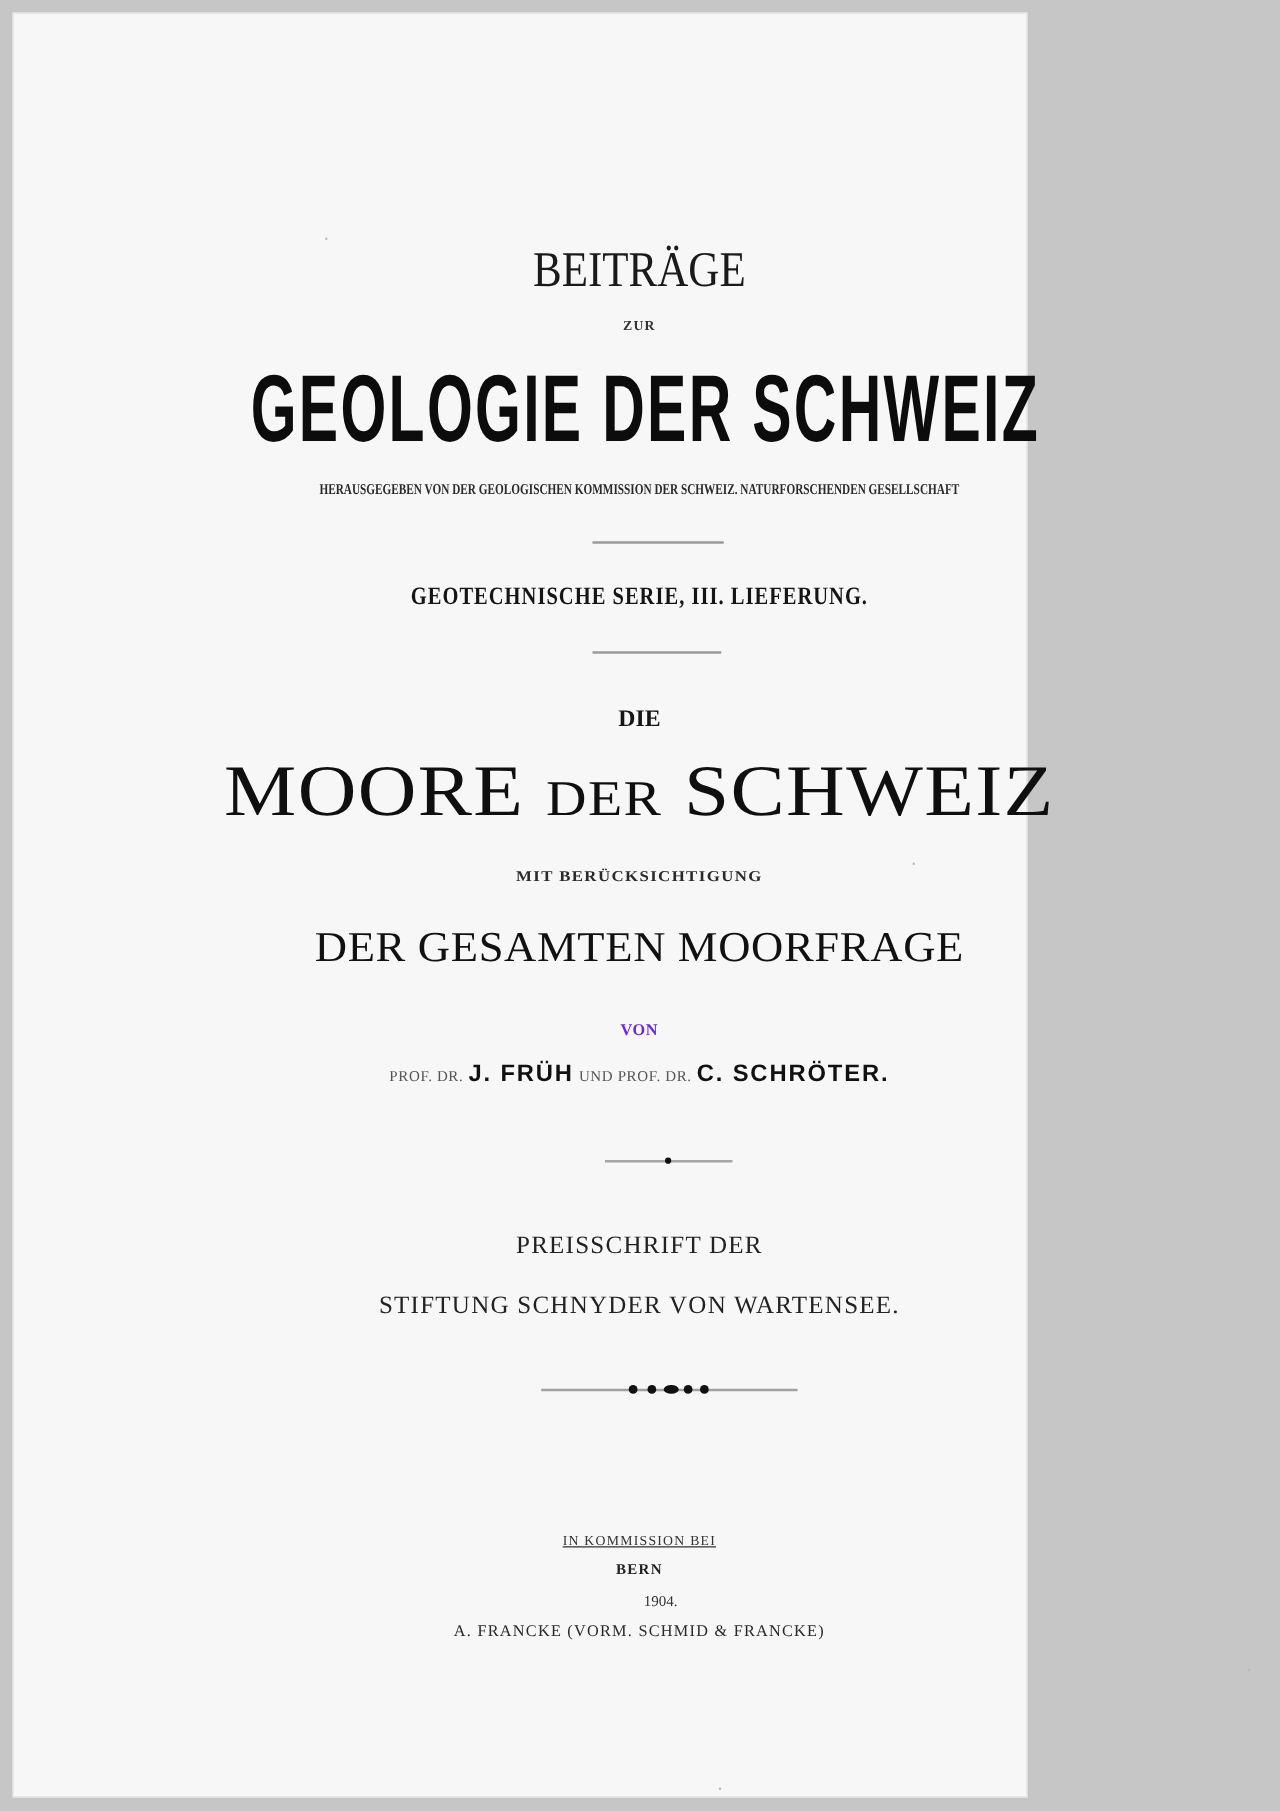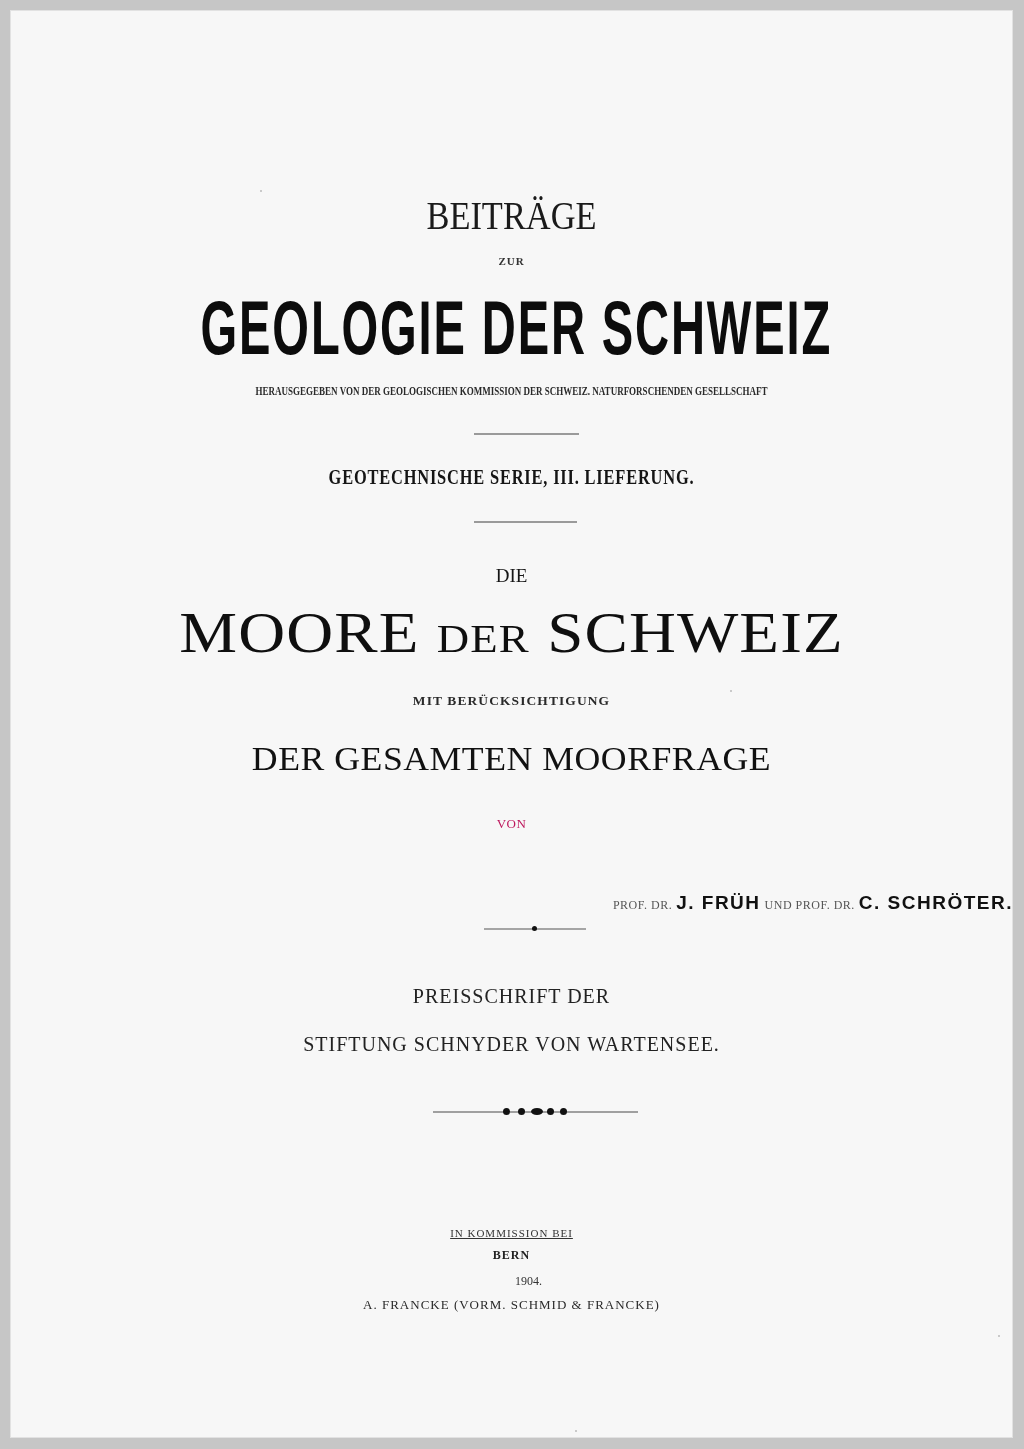--- a/index.html
+++ b/index.html
@@ -12,21 +12,21 @@
     }
     .frame {
       position: absolute;
       left: 0; top: 0;
       width: 1024px; height: 1449px;
       background: #c6c6c6;
     }
     .page {
       position: absolute;
       left: 10px; top: 10px;
-      width: 1003px; height: 1428px;
+      width: 812px; height: 1428px;
       background: #f7f7f7;
       box-shadow: inset 0 0 0 1px #e2e2e2;
     }
     .line {
       position: absolute;
       left: 0;
       width: 1003px;
       text-align: center;
       color: #111;
       white-space: nowrap;
@@ -78,21 +78,21 @@
       font-size: 20px;
       font-weight: bold;
       letter-spacing: 1px;
       transform: scaleX(0.82);
       color: #151515;
     }
     .rule-2 { left: 464px; top: 511px; width: 103px; }
     .t-die {
       top: 556px;
       font-size: 19px;
-      font-weight: normal;
+      font-weight: bold;
       color: #151515;
     }
     
     .t-moore {
       top: 594px;
       font-size: 58px;
       letter-spacing: 1px;
       transform: scaleX(1.12);
       color: #0f0f0f;
     }
@@ -110,27 +110,27 @@
     .t-gesamten {
       top: 732px;
       font-size: 34px;
       letter-spacing: 0.5px;
       transform: scaleX(1.05);
       color: #111;
     }
     .t-von {
       top: 807px;
       font-size: 13px;
-      color: #be185d;
+      color: #6d28d9;
       letter-spacing: 0.5px;
+      font-weight: bold;
     }
     .t-authors {
-      top: 883px;
-      color: #222;
-      text-align: right;
+      top: 840px;
+      color: #222;
     }
     .t-authors .small { font-size: 12px; color: #555; letter-spacing: 0.5px; }
     .t-authors .big { font-size: 19px; font-weight: bold; letter-spacing: 1.5px; color: #111; font-family: "Liberation Sans", "DejaVu Sans", sans-serif; }
 
     .dot-rule {
       position: absolute;
       left: 474px; top: 918px;
       width: 102px; height: 2px;
       background: #a5a5a5;
     }

